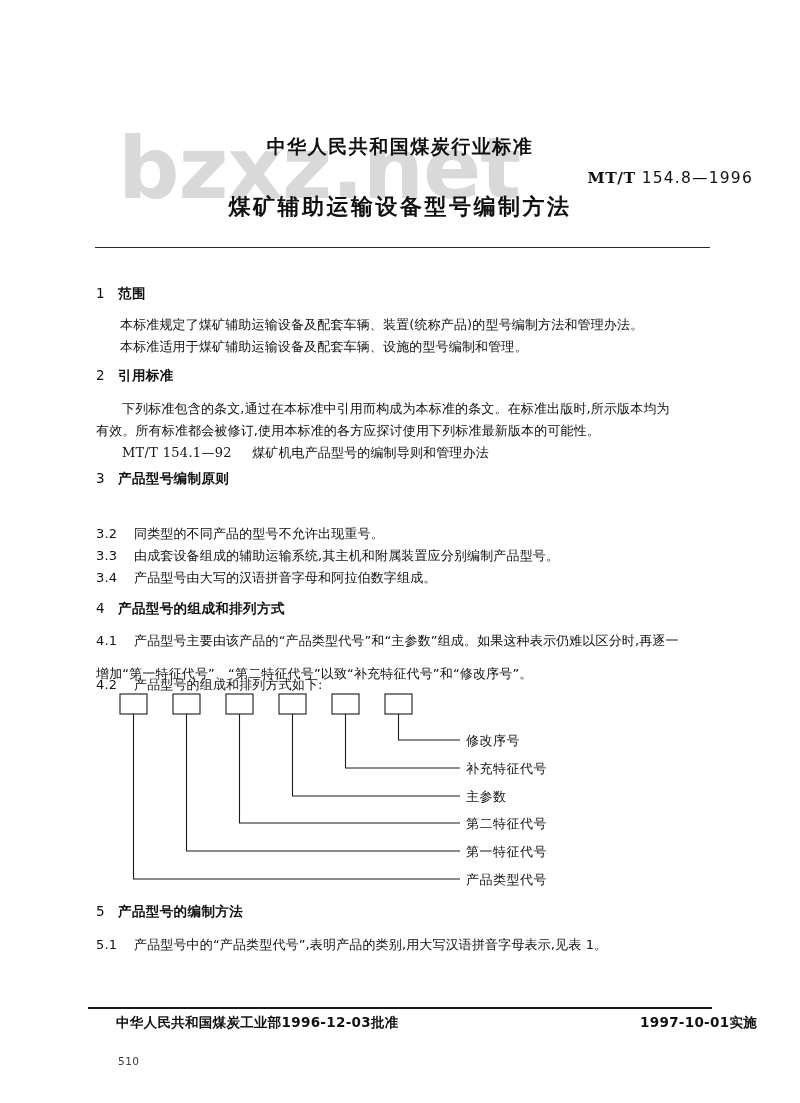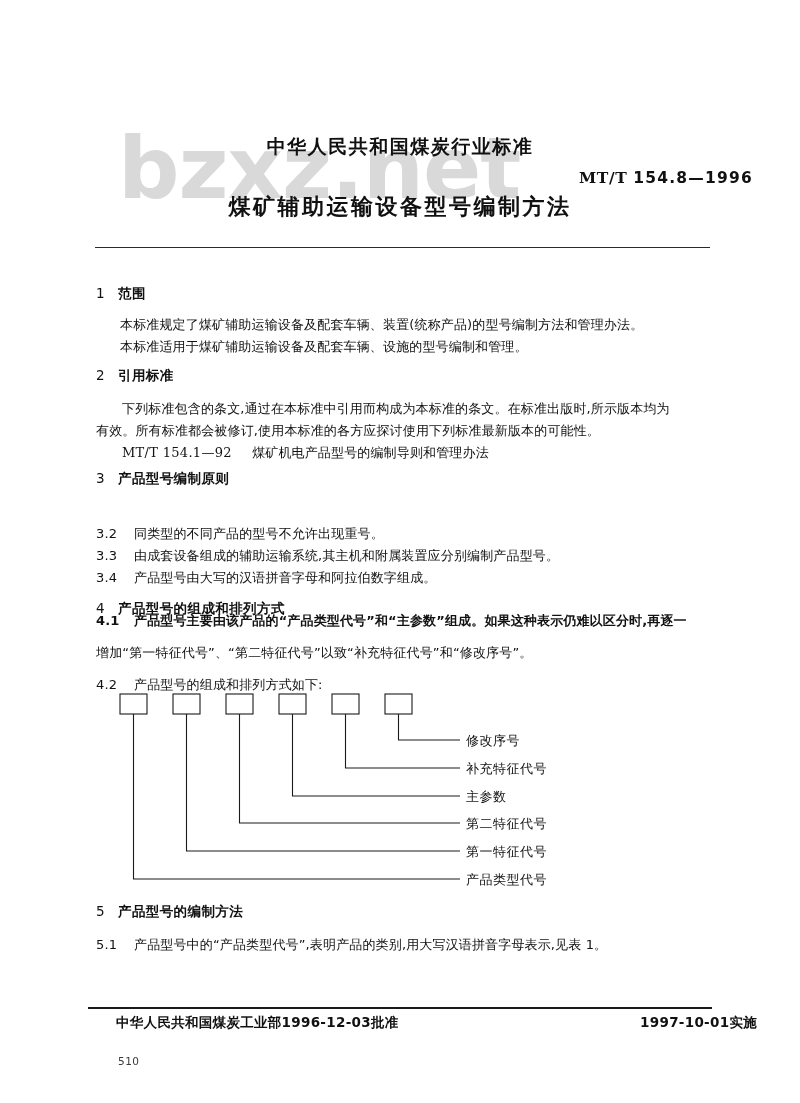--- a/index.html
+++ b/index.html
@@ -59,21 +59,21 @@
     top: 168px;
     font-family: "DejaVu Serif", "Liberation Serif", serif;
     font-size: 15.5px;
     font-weight: 700;
     letter-spacing: 0.6px;
     white-space: nowrap;
     z-index: 3;
   }
   .hdr-stdno .num {
     font-family: "DejaVu Sans", "Liberation Sans", sans-serif;
-    font-weight: 700;
+    font-weight: 400;
     letter-spacing: 1.2px;
   }
   .hdr-title {
     position: absolute;
     left: 0; top: 192px;
     width: 800px;
     text-align: center;
     font-size: 22px;
     font-weight: 700;
     letter-spacing: 2.5px;
@@ -234,24 +234,24 @@
     <span class="n">3.3</span><span>由成套设备组成的辅助运输系统,其主机和附属装置应分别编制产品型号。</span>
   </div>
   <div class="item" style="left:96px; top:569px;">
     <span class="n">3.4</span><span>产品型号由大写的汉语拼音字母和阿拉伯数字组成。</span>
   </div>
 
   <div class="sec-head" style="left:96px; top:600px;">
     <span class="n">4</span><span>产品型号的组成和排列方式</span>
   </div>
 
-  <div class="item" style="left:96px; top:612px;font-weight:bold;">
+  <div class="item" style="left:96px; top:632px;">
     <span class="n">4.1</span><span>产品型号主要由该产品的“产品类型代号”和“主参数”组成。如果这种表示仍难以区分时,再逐一</span>
   </div>
-  <div class="item" style="left:96px; top:644px;">
+  <div class="item" style="left:96px; top:665px;">
     <span>增加“第一特征代号”、“第二特征代号”以致“补充特征代号”和“修改序号”。</span>
   </div>
   <div class="item" style="left:96px; top:676px;">
     <span class="n">4.2</span><span>产品型号的组成和排列方式如下:</span>
   </div>
 
   <div class="diagram">
     <svg width="800" height="210" viewBox="0 0 800 210" xmlns="http://www.w3.org/2000/svg">
       <g fill="none" stroke="#1a1a1a" stroke-width="1.1">
 

